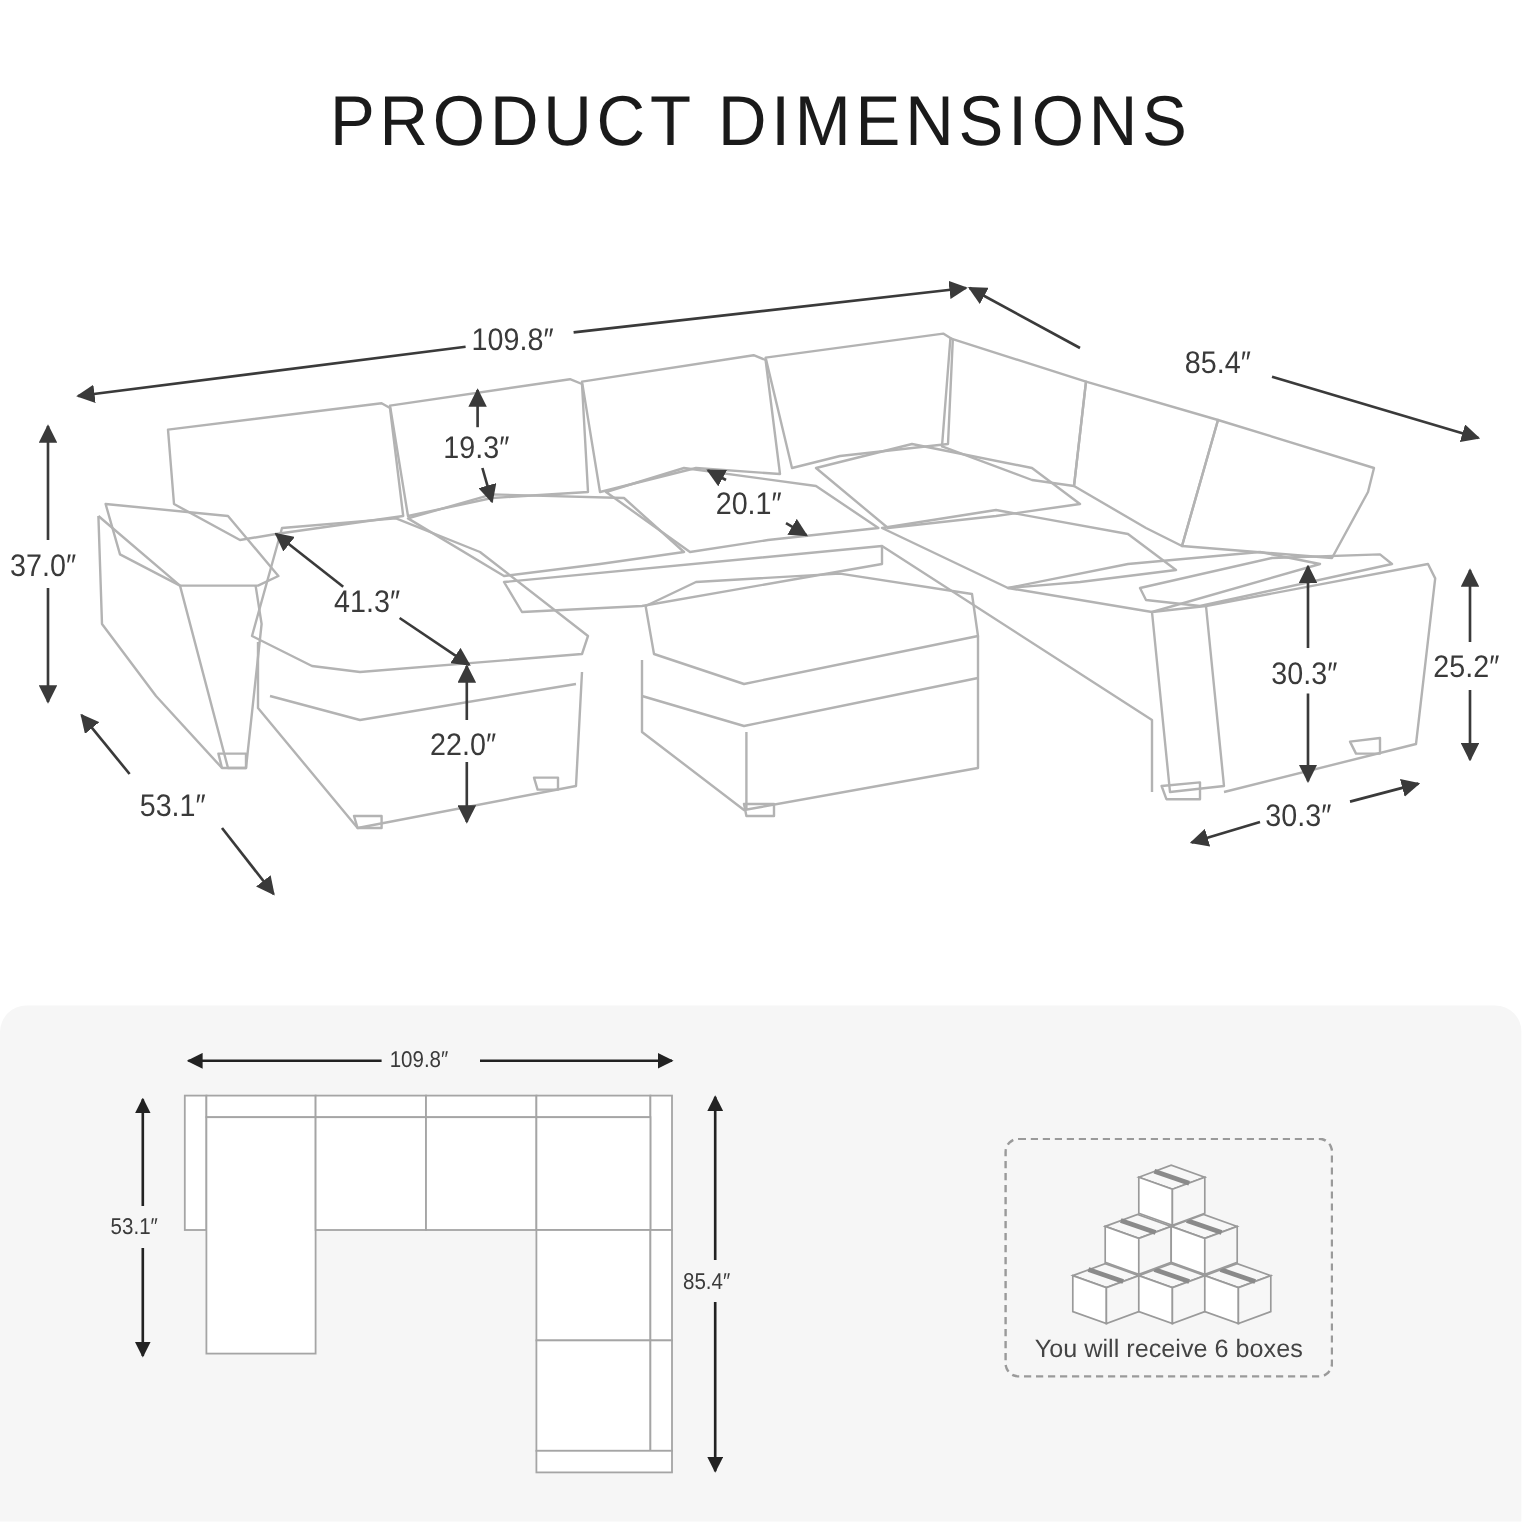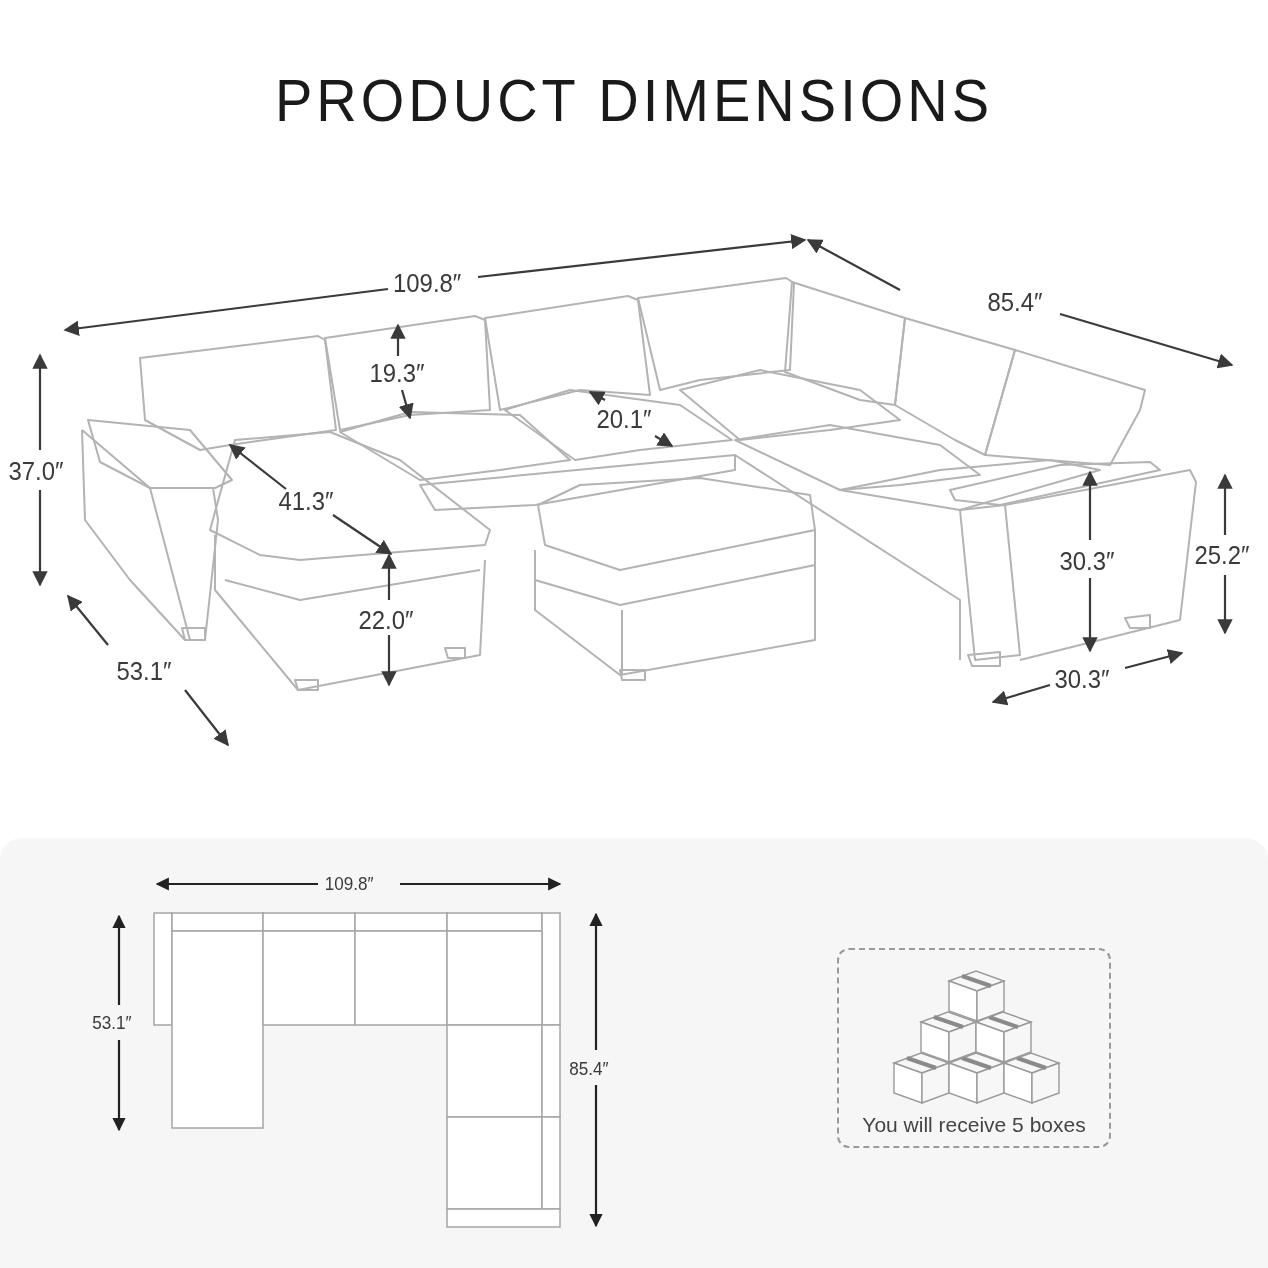--- a/index.html
+++ b/index.html
@@ -183,14 +183,14 @@
       </g>
 
       <g transform="translate(110,21)">
         <path d="M0,10 L27,0 L55,10 L28,20 Z"></path>
           <path d="M0,10 L28,20 L28,50 L0,40 Z" fill="#fff"></path>
           <path d="M28,20 L55,10 L55,40 L28,50 Z"></path>
         <path d="M13,5 L42,15" stroke="#8a8a8a" stroke-width="4"></path>
       </g>
     </g>
   </svg>
-  <div class="boxes-caption">You will receive 5 boxes</div>
+  <div class="boxes-caption">You will receive 6 boxes</div>
 </div>
 
 </body></html>

